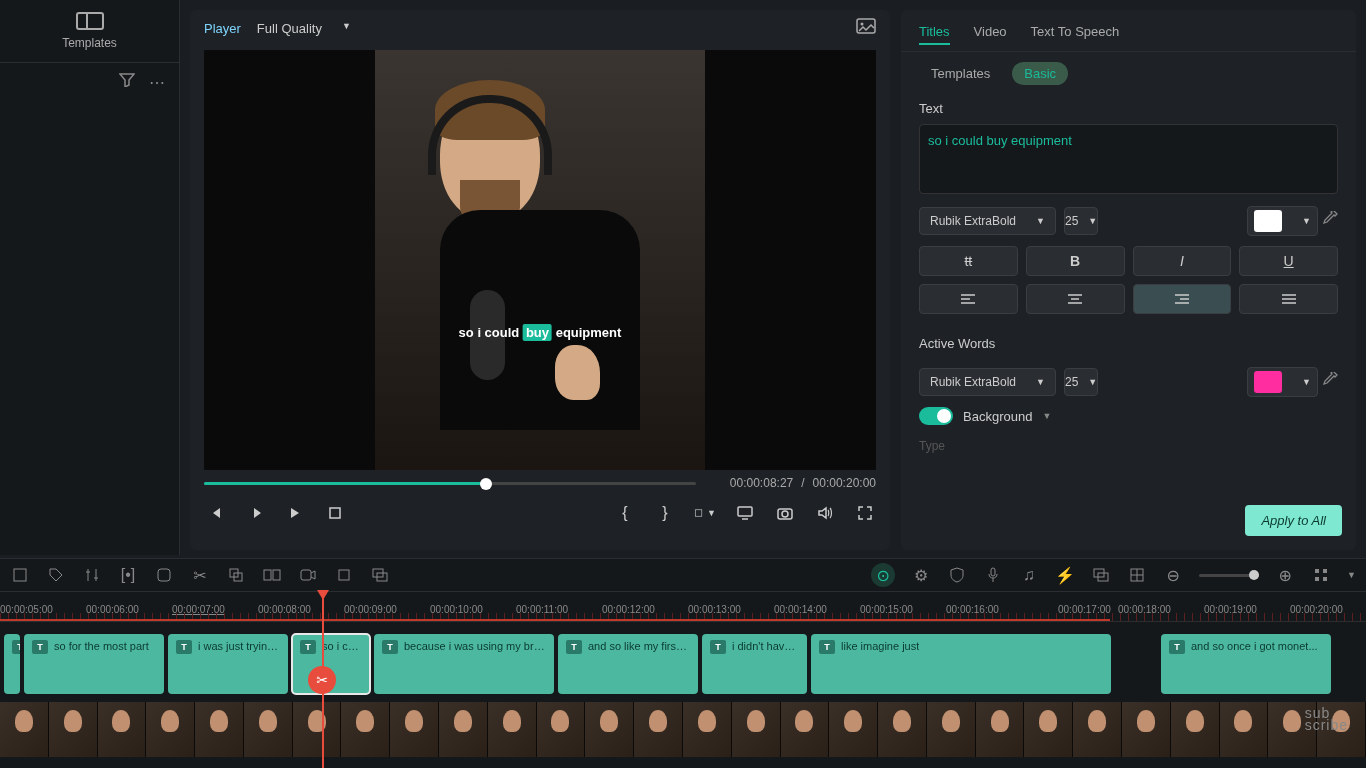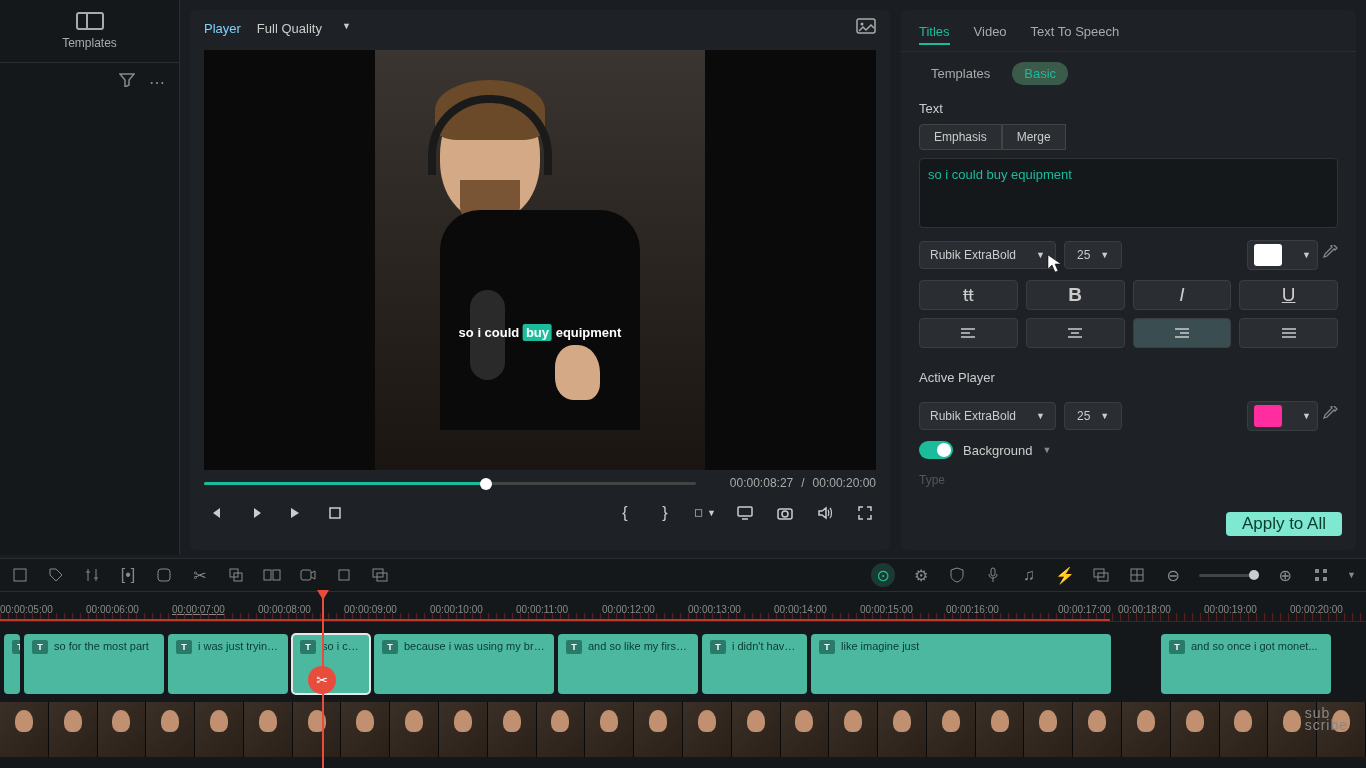--- a/index.html
+++ b/index.html
@@ -53,33 +53,33 @@
 .rp-subtab.active { background: #3a5a4a; color: #1abc9c; }
 .rp-section { padding: 6px 18px; }
 .rp-section-title { font-size: 13px; color: #ccc; margin-bottom: 8px; }
 .action-row { display: flex; gap: 0; margin-bottom: 8px; }
 .action-btn { font-size: 12px; padding: 5px 14px; border: 1px solid #444; background: #2a2d31; color: #ccc; cursor: pointer; }
 .action-btn:first-child { border-radius: 4px 0 0 4px; }
 .action-btn:last-child { border-radius: 0 4px 4px 0; border-left: none; }
 .text-area { background: #15181b; border: 1px solid #333; border-radius: 4px; padding: 8px; min-height: 70px; font-size: 13px; color: #1abc9c; }
 .font-row { display: flex; gap: 8px; align-items: center; margin-top: 12px; }
 .font-select { background: #2a2d31; border: 1px solid #3a3d41; border-radius: 4px; padding: 6px 10px; font-size: 12px; color: #ccc; display: flex; align-items: center; gap: 20px; cursor: pointer; min-width: 120px; justify-content: space-between; }
-.size-select { background: #2a2d31; border: 1px solid #3a3d41; border-radius: 4px; padding: 6px 12px; font-size: 12px; color: #ccc; display: flex; align-items: center; gap: 10px; cursor: pointer; }
+.size-select { background: #2a2d31; border: 1px solid #3a3d41; border-radius: 4px; padding: 6px 0; font-size: 12px; color: #ccc; display: flex; align-items: center; gap: 10px; cursor: pointer; }
 .color-box { display: flex; align-items: center; gap: 4px; margin-left: auto; }
 .swatch { width: 28px; height: 22px; border-radius: 3px; cursor: pointer; }
 .swatch-white { background: #fff; }
 .swatch-pink { background: #ff2da0; }
 .eyedrop { color: #888; cursor: pointer; }
 .style-grid { display: grid; grid-template-columns: repeat(4, 1fr); gap: 8px; margin-top: 10px; }
-.style-btn { background: #2a2d31; border: 1px solid #3a3d41; border-radius: 4px; height: 30px; display: flex; align-items: center; justify-content: center; color: #ccc; cursor: pointer; font-size: 19px; }
+.style-btn { background: #2a2d31; border: 1px solid #3a3d41; border-radius: 4px; height: 30px; display: flex; align-items: center; justify-content: center; color: #ccc; cursor: pointer; font-size: 14px; }
 .style-btn.active { background: #3a4d51; }
 .toggle-row { display: flex; align-items: center; gap: 10px; margin-top: 10px; }
 .toggle { width: 34px; height: 18px; background: #1abc9c; border-radius: 9px; position: relative; cursor: pointer; }
 .toggle::after { content: ''; position: absolute; right: 2px; top: 2px; width: 14px; height: 14px; background: #fff; border-radius: 50%; }
-.apply-btn { margin: auto 14px 14px auto; background: #7fe8d0; color: #0a3a30; border: none; border-radius: 4px; padding: 2px 16px; font-size: 17px; cursor: pointer; font-weight: 500; }
+.apply-btn { margin: auto 14px 14px auto; background: #7fe8d0; color: #0a3a30; border: none; border-radius: 4px; padding: 8px 16px; font-size: 13px; cursor: pointer; font-weight: 500; font-style: italic; }
 .type-faded { margin-top: 10px; color: #555; font-size: 12px; padding: 4px 0; }
 .cursor-arrow { position: absolute; top: 130px; left: 128px; width: 0; height: 0; pointer-events:none; }
 .cursor-arrow svg { position: absolute; }
 
 
 .tool-strip { position: absolute; left: 0; right: 0; top: 558px; height: 34px; background: #15181b; display: flex; align-items: center; padding: 0 10px; gap: 16px; border-top: 1px solid #2a2d31; border-bottom: 1px solid #2a2d31; }
 .ts-icon { color: #888; cursor: pointer; width: 20px; height: 20px; display: flex; align-items: center; justify-content: center; }
 .ts-icon.accent { color: #1abc9c; background: #1a3a32; border-radius: 50%; width: 24px; height: 24px; }
 .ts-spacer { flex: 1; }
 .zoom-slider { width: 60px; height: 3px; background: #444; border-radius: 2px; position: relative; }
@@ -223,29 +223,20 @@
     <div class="rp-tab active">Titles</div>
     <div class="rp-tab">Video</div>
     <div class="rp-tab">Text To Speech</div>
   </div>
   <div class="rp-subtabs">
     <div class="rp-subtab">Templates</div>
     <div class="rp-subtab active">Basic</div>
   </div>
   <div class="rp-section">
     <div class="rp-section-title">Text</div>
-    <div class="action-row" style="position:relative">
-      <button class="action-btn">Emphasis</button>
-      <button class="action-btn">Merge</button>
-      <div class="cursor-arrow">
-          <svg width="16" height="20" viewBox="0 0 16 20">
-            <path d="M1 1l0 14 4-4 3 7 3-1-3-7 6 0L1 1z" fill="#fff" stroke="#000" stroke-width="0.5"></path>
-          </svg>
-        </div>
-    </div>
     <div class="text-area">so i could buy equipment</div>
     <div class="font-row">
       <div class="font-select">
           <span>Rubik ExtraBold</span>
           <span class="chev">▼</span>
         </div>
       <div class="size-select">
           <span>25</span>
           <span class="chev">▼</span>
         </div>
@@ -288,21 +279,21 @@
           </svg>
         </div>
       <div class="style-btn">
           <svg width="14" height="10" viewBox="0 0 14 10">
             <path d="M0 1h14M0 5h14M0 9h14" stroke="currentColor" stroke-width="1.5"></path>
           </svg>
         </div>
     </div>
   </div>
   <div class="rp-section" style="margin-top:10px">
-    <div class="rp-section-title">Active Player</div>
+    <div class="rp-section-title">Active Words</div>
     <div class="font-row" style="margin-top:16px">
       <div class="font-select">
           <span>Rubik ExtraBold</span>
           <span class="chev">▼</span>
         </div>
       <div class="size-select">
           <span>25</span>
           <span class="chev">▼</span>
         </div>
       <div class="color-box">

